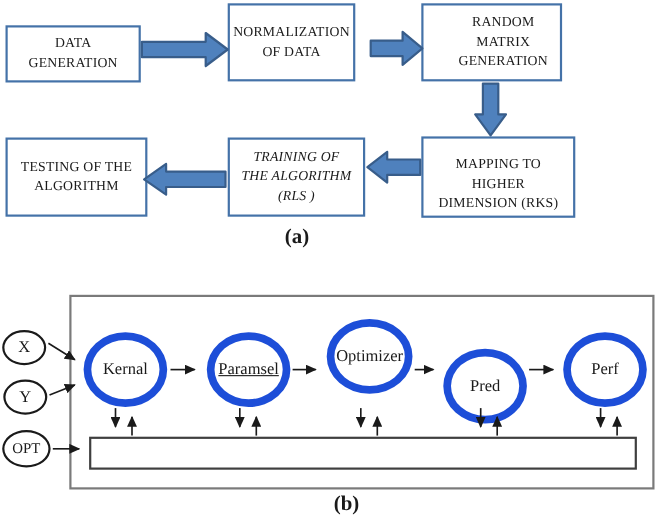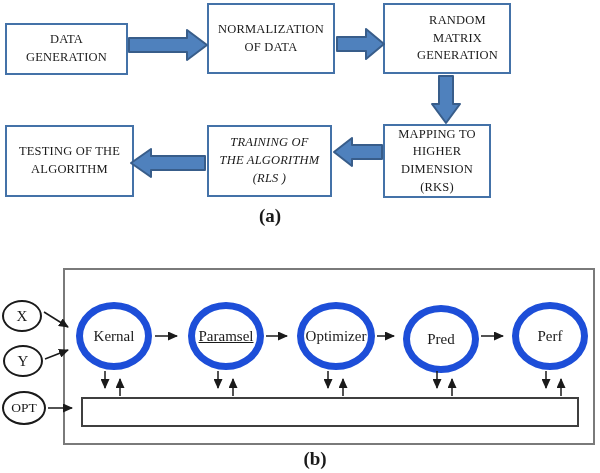--- a/index.html
+++ b/index.html
@@ -22,23 +22,23 @@
     align-items: center;
     justify-content: center;
     text-align: center;
     font-size: 12.5px;
     line-height: 1.42;
     letter-spacing: 0.2px;
     white-space: pre-line;
     padding: 2px 4px;
   }
   .box-data        { left: 5px;   top: 23px;   width: 123px; height: 52px; }
-  .box-norm        { left: 207px; top: 3px;   width: 128px; height: 71px; }
+  .box-norm        { left: 207px; top: 3px;   width: 116px; height: 71px; }
   .box-random      { left: 383px; top: 3px;   width: 128px; height: 71px; padding-left: 25px; }
-  .box-mapping     { left: 383px; top: 124px; width: 108px; height: 74px; }
+  .box-mapping     { left: 383px; top: 124px; width: 140px; height: 74px; align-items: flex-end; }
   .box-training    { left: 207px; top: 125px; width: 125px; height: 72px; font-style: italic; }
   .box-testing     { left: 5px;   top: 125px; width: 129px; height: 72px; }
   .fig-label {
     position: absolute;
     width: 70px;
     text-align: center;
     font-weight: bold;
     font-size: 19px;
   }
   .label-a { left: 235px; top: 205px; }
@@ -63,22 +63,22 @@
     border: 7px solid #1d4ed8;
     border-radius: 50%;
     background: #ffffff;
     display: flex;
     align-items: center;
     justify-content: center;
     font-size: 15px;
   }
   .node-kernal    { left: 76px;  top: 302px; width: 76px; height: 68px; }
   .node-paramsel  { left: 188px; top: 302px; width: 76px; height: 68px; text-decoration: underline; }
-  .node-optimizer { left: 297px; top: 302px; width: 78px; height: 68px; }
-  .node-pred      { left: 403px; top: 305px; width: 76px; height: 68px; }
+  .node-optimizer { left: 297px; top: 290px; width: 78px; height: 68px; }
+  .node-pred      { left: 403px; top: 317px; width: 76px; height: 68px; }
   .node-perf      { left: 512px; top: 302px; width: 76px; height: 68px; font-family: Liberation Serif, serif; }
   .input-ellipse {
     position: absolute;
     box-sizing: border-box;
     border: 2px solid #1a1a1a;
     border-radius: 50%;
     background: #ffffff;
     display: flex;
     align-items: center;
     justify-content: center;

